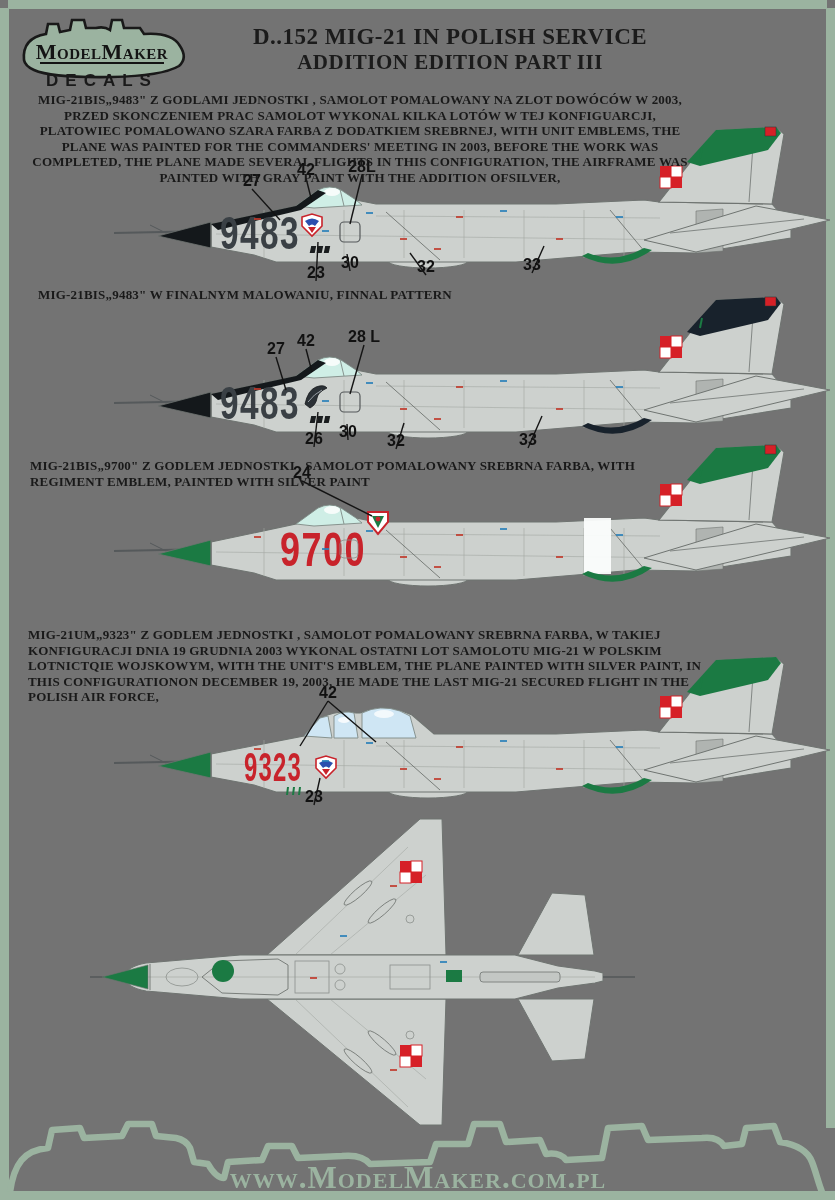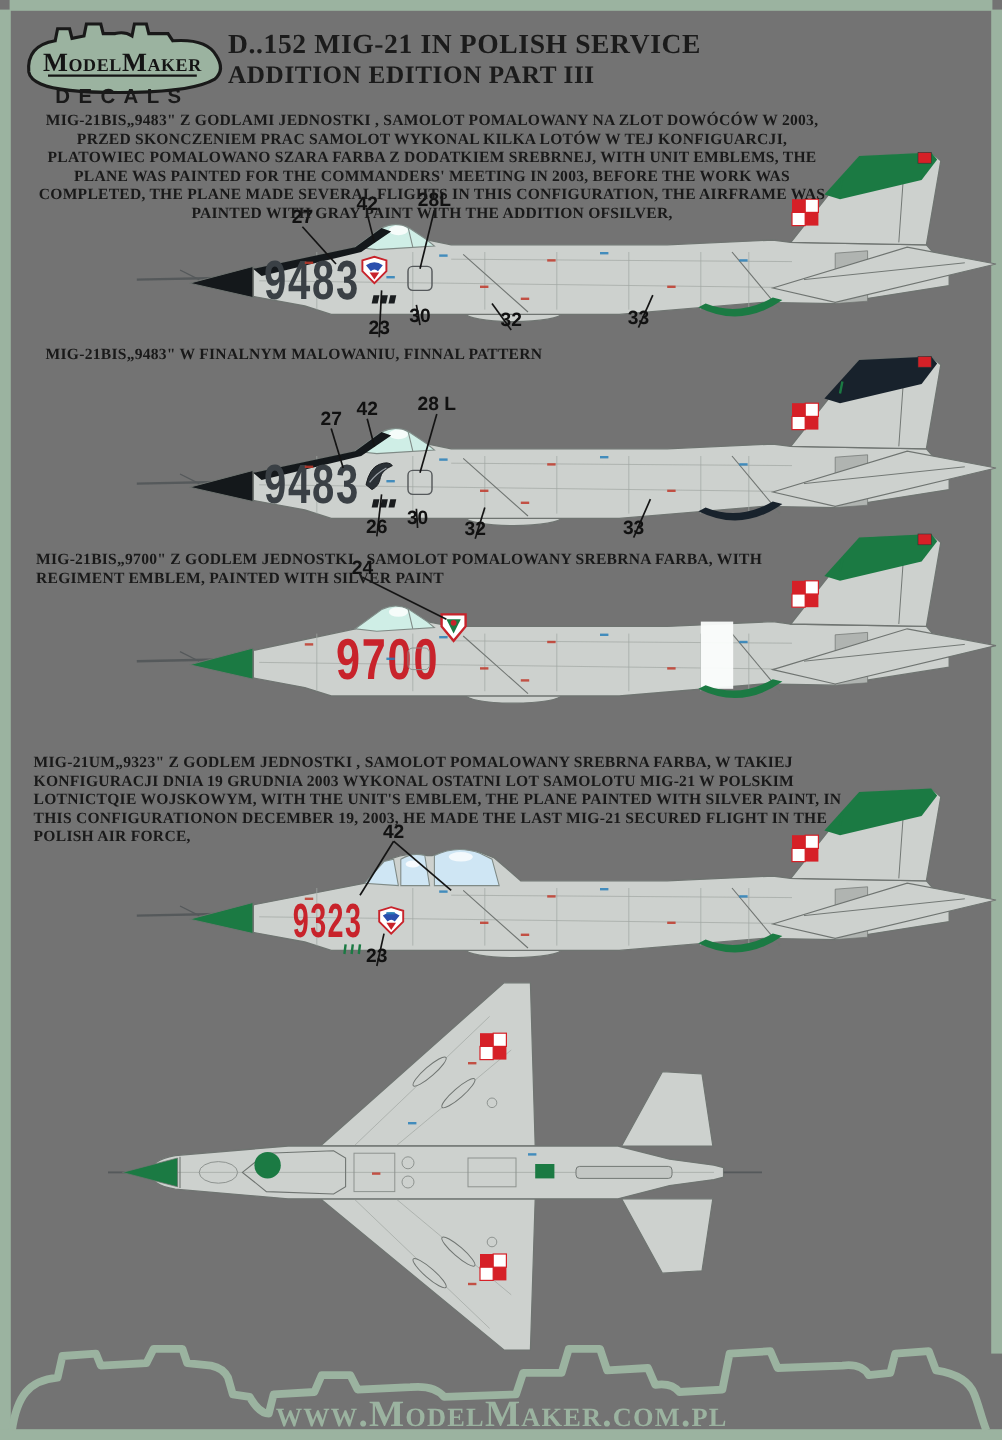--- a/index.html
+++ b/index.html
@@ -2,21 +2,21 @@
 <html><head>
 <meta charset="utf-8">
 <style>
   html,body{margin:0;padding:0;background:#e8e8e8;}
   #page{position:relative;width:835px;height:1200px;background:#737373;overflow:hidden;
         font-family:"Liberation Serif",serif;}
   .strip{position:absolute;background:#9bb3a0;}
   .cap{position:absolute;z-index:5;font-weight:bold;color:#191919;font-size:13px;
        line-height:15.6px;letter-spacing:0.2px;}
   .side-svg{position:absolute;width:730px;height:170px;z-index:2;}
-  .title{position:absolute;left:190px;width:520px;z-index:5;
+  .title{position:absolute;left:190px;width:520px;text-align:center;z-index:5;
          font-weight:bold;color:#1b1b1b;}
   #title1{top:24px;font-size:23px;letter-spacing:0.5px;}
   #title2{top:50px;font-size:21px;letter-spacing:0.5px;}
 </style>
 </head>
 <body>
 
 <div id="page">
 
   <div class="strip" style="left:8px;top:0;width:819px;height:9px;"></div>

